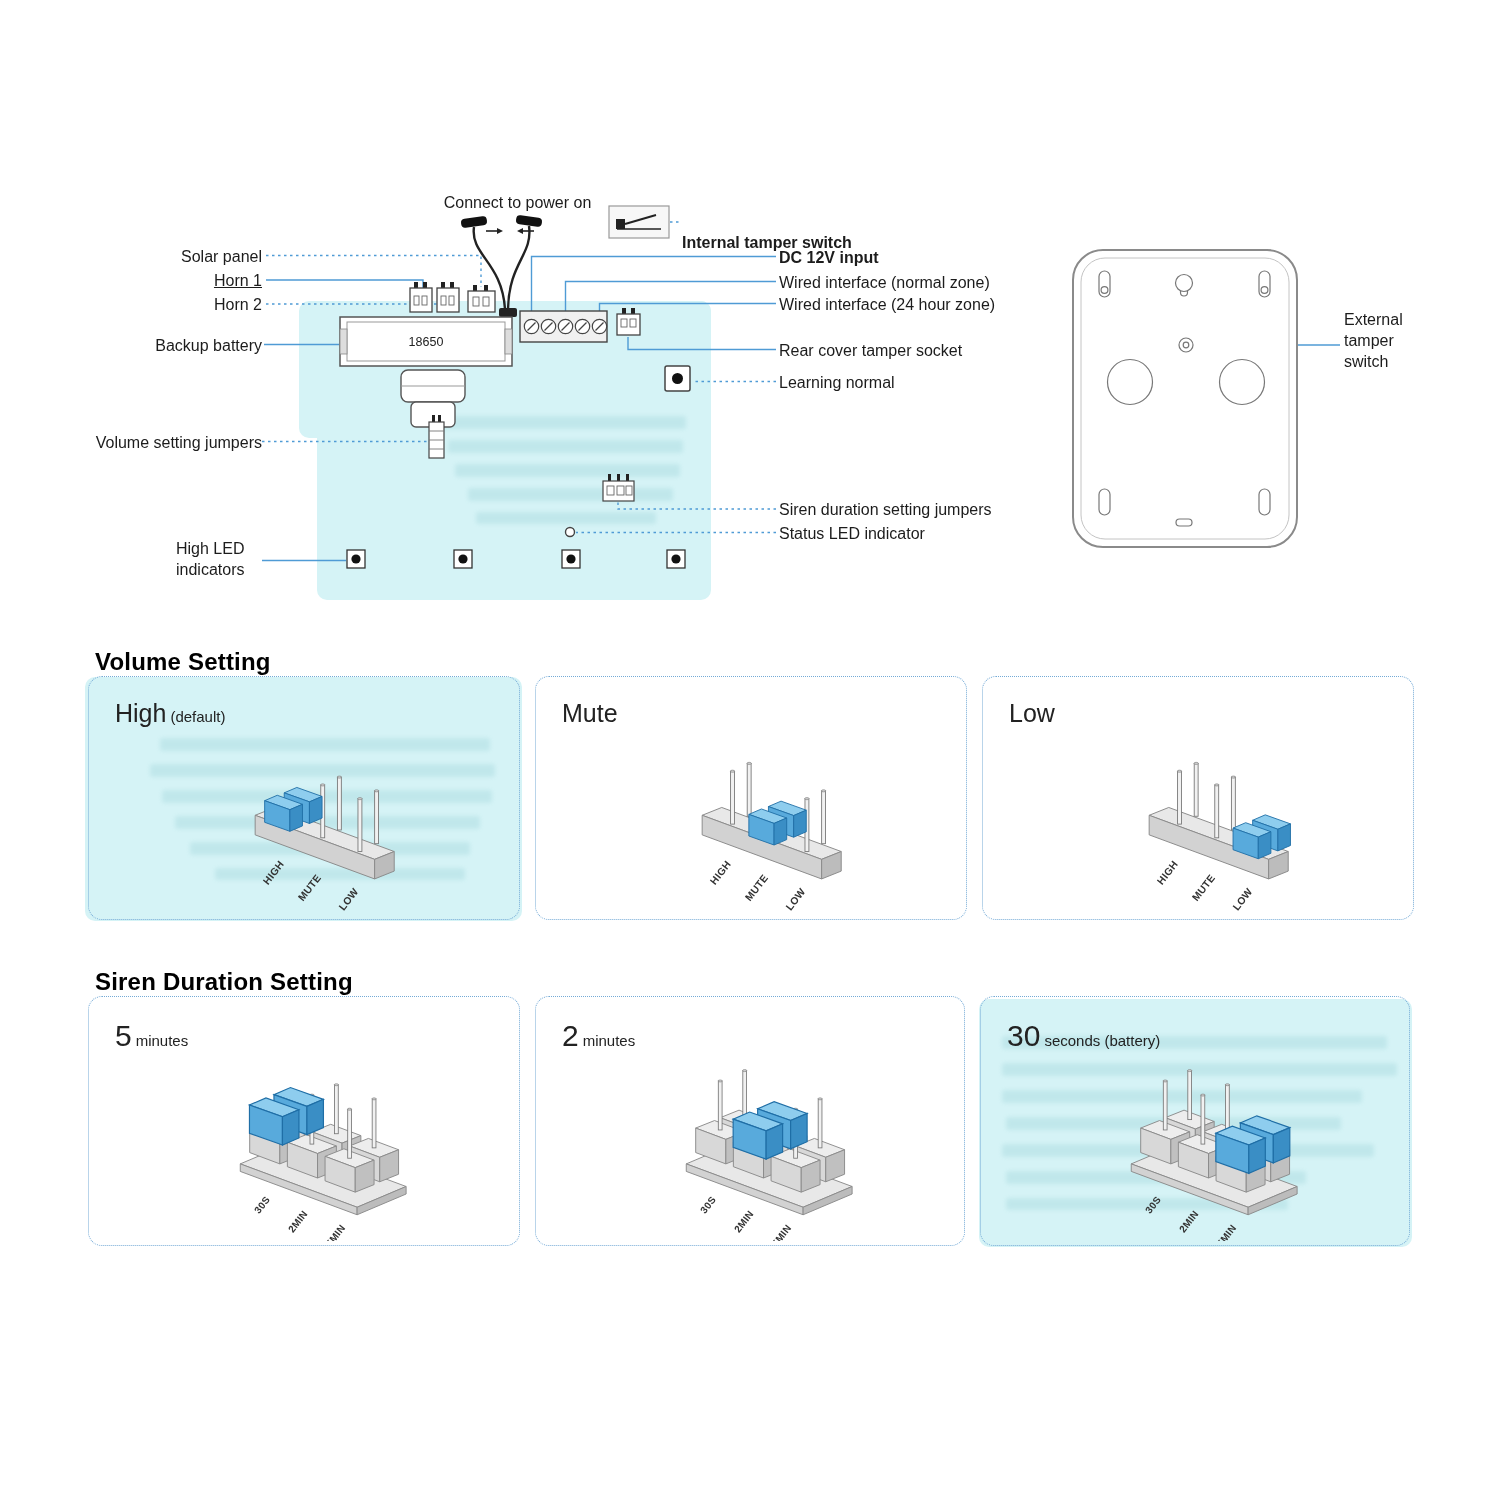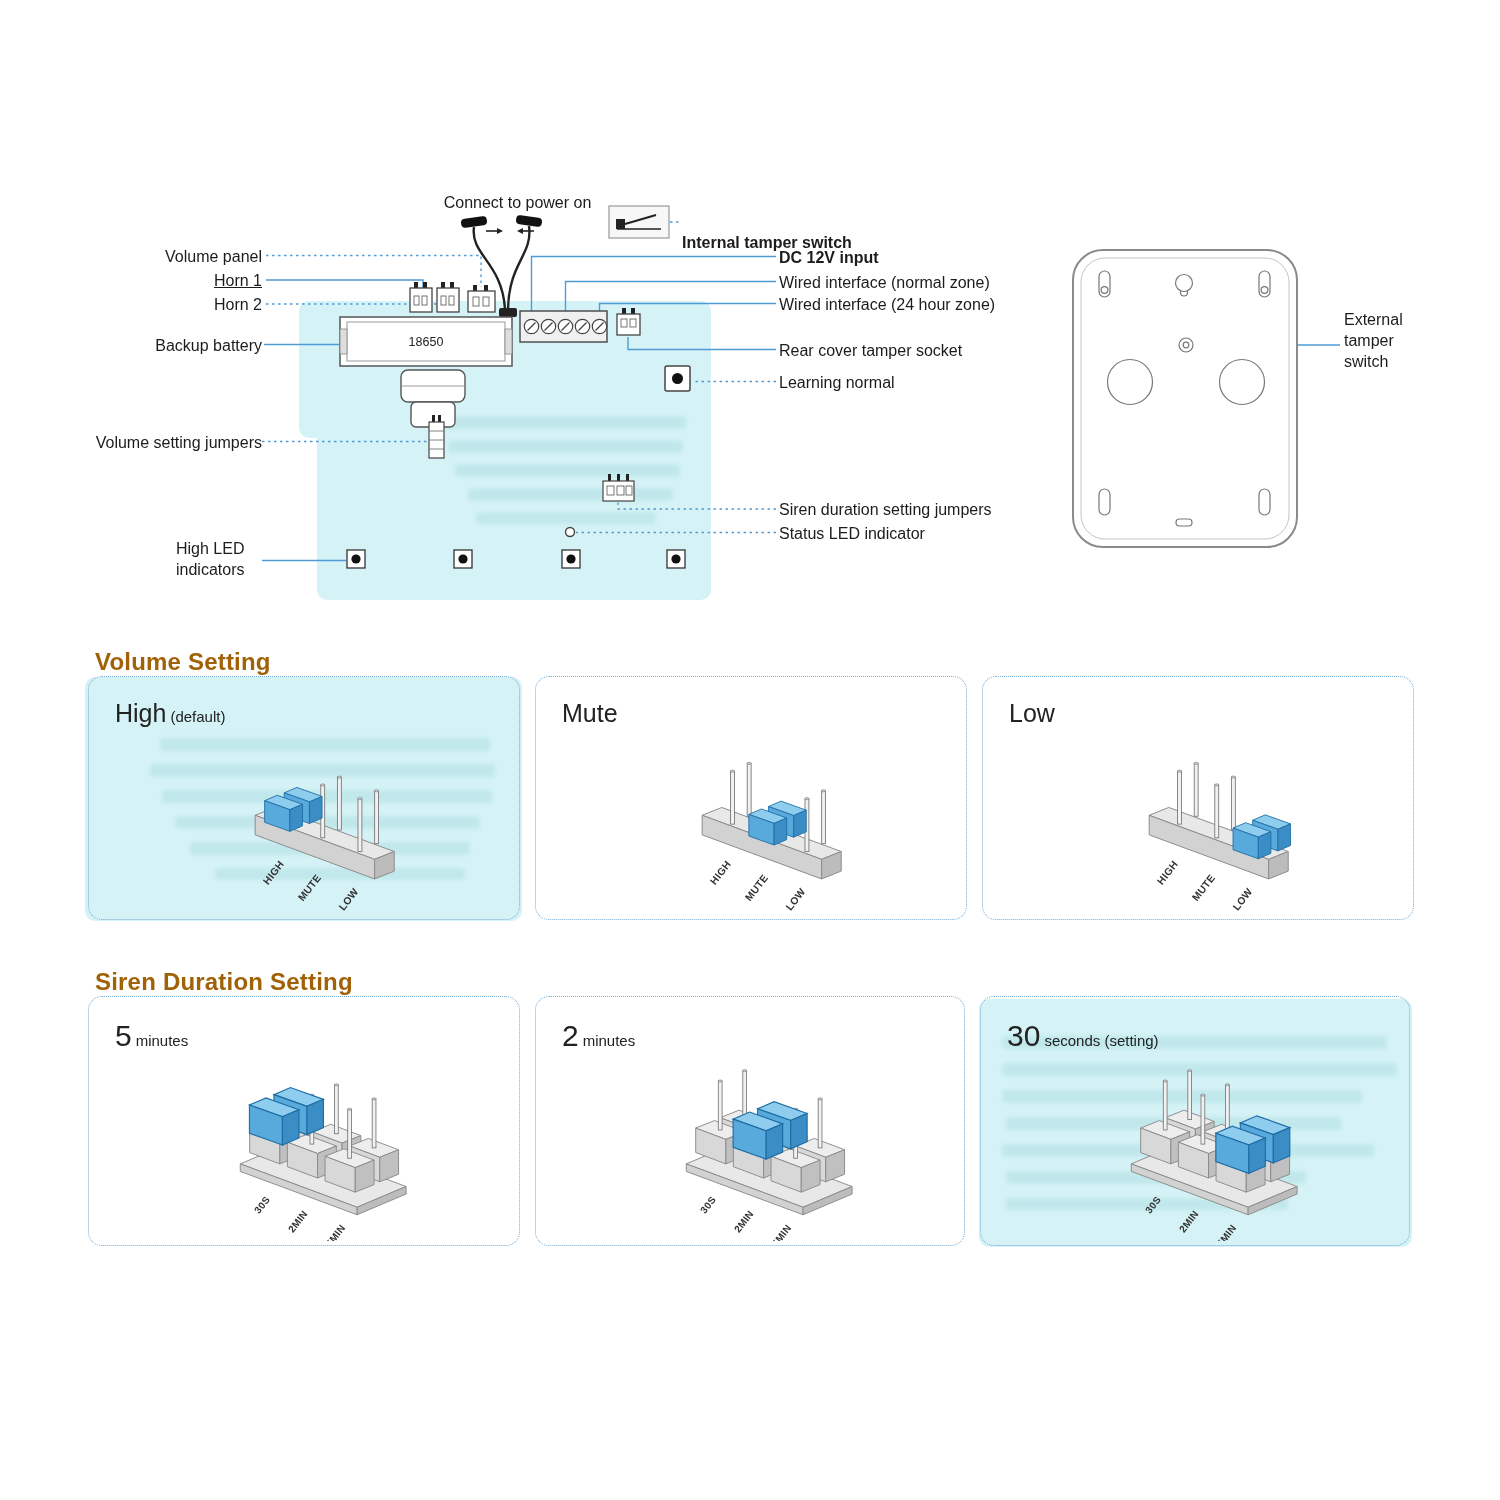--- a/index.html
+++ b/index.html
@@ -12,21 +12,21 @@
   .ghost { position:absolute; background:#85c6cd; opacity:0.25; filter:blur(2px); border-radius:3px; }
 
   .board-svg { position:absolute; left:0; top:0; }
   .board-svg .dot { stroke-dasharray:2.5 3.5; }
 
   .lbl { position:absolute; font-size:16px; line-height:1.3; color:#1c1c1c; }
   .lbl.r { text-align:right; }
   .lbl.c { text-align:center; }
   .lbl.b { font-weight:600; }
 
-  .heading { position:absolute; font-size:24px; font-weight:600; color:#a16207; letter-spacing:0.2px; }
+  .heading { position:absolute; font-size:24px; font-weight:600; color:#000000; letter-spacing:0.2px; }
 
   .row { position:absolute; display:flex; gap:15px; }
   .row1 { top:676px; left:88px;justify-content:center; }
   .row2 { top:996px; left:88px; }
   .card { position:relative; border:1.5px dotted #74aad6; border-radius:14px; background:transparent; }
   .card.vol { width:432px; height:244px; }
   .card.sir { width:430px; height:250px; }
   .card:first-child { width:432px; }
 
   .card-title { position:absolute; top:22px; left:26px; white-space:nowrap; }
@@ -273,21 +273,21 @@
         <circle cx="1242" cy="382" r="22.5"></circle>
         <rect x="1099" y="489" width="11" height="26" rx="5.5"></rect>
         <rect x="1259" y="489" width="11" height="26" rx="5.5"></rect>
         <rect x="1176" y="519" width="16" height="7" rx="3.5"></rect>
       </g>
     </g>
   </svg>
 
   <div class="lbl c" style="left:430px; top:193px; width:175px;">Connect to power on</div>
   <div class="lbl b" style="left:682px; top:213px;margin-top:20px;">Internal tamper switch</div>
-  <div class="lbl r" style="left:60px; top:247px; width:202px;">Volume panel</div>
+  <div class="lbl r" style="left:60px; top:247px; width:202px;">Solar panel</div>
   <div class="lbl r" style="left:60px; top:271px; width:202px;text-decoration:underline;">Horn 1</div>
   <div class="lbl r" style="left:60px; top:295px; width:202px;">Horn 2</div>
   <div class="lbl r" style="left:60px; top:336px; width:202px;">Backup battery</div>
   <div class="lbl" style="left:779px; top:248px;font-weight:bold;">DC 12V input</div>
   <div class="lbl" style="left:779px; top:273px;">Wired interface (normal zone)</div>
   <div class="lbl" style="left:779px; top:295px;">Wired interface (24 hour zone)</div>
   <div class="lbl" style="left:779px; top:341px;">Rear cover tamper socket</div>
   <div class="lbl" style="left:779px; top:373px;">Learning normal</div>
   <div class="lbl r" style="left:20px; top:433px; width:242px;">Volume setting jumpers</div>
   <div class="lbl" style="left:779px; top:500px;">Siren duration setting jumpers</div>
@@ -512,21 +512,21 @@
             </g>
           <text class="pinlbl" transform="translate(62,196) rotate(-52)" text-anchor="end">30S</text>
           <text class="pinlbl" transform="translate(102,211) rotate(-52)" text-anchor="end">2MIN</text>
           <text class="pinlbl" transform="translate(142,226) rotate(-52)" text-anchor="end">5MIN</text>
         </svg>
       </div>
     </div>
 
     <div class="card sir">
       <div class="card-title">
-        <span class="opt-name">30</span><span class="opt-note">seconds (setting)</span>
+        <span class="opt-name">30</span><span class="opt-note">seconds (battery)</span>
       </div>
       <div class="jumper sir-j" data-cap="2">
         <svg class="jsvg" viewBox="0 0 260 240" width="245">
           <g>
               <polygon points="30,158 154,204 206,182 82,136" fill="#e8e8e8" stroke="#8a8a8a" stroke-width="1"></polygon>
              <polygon points="30,158 154,204 154,212 30,166" fill="#d2d2d2" stroke="#8a8a8a" stroke-width="1"></polygon>
              <polygon points="154,204 206,182 206,190 154,212" fill="#bcbcbc" stroke="#8a8a8a" stroke-width="1"></polygon>
             </g>
           <use href="#scube" transform="translate(92,137)"></use>
             <use href="#scube" transform="translate(132,152)"></use>

